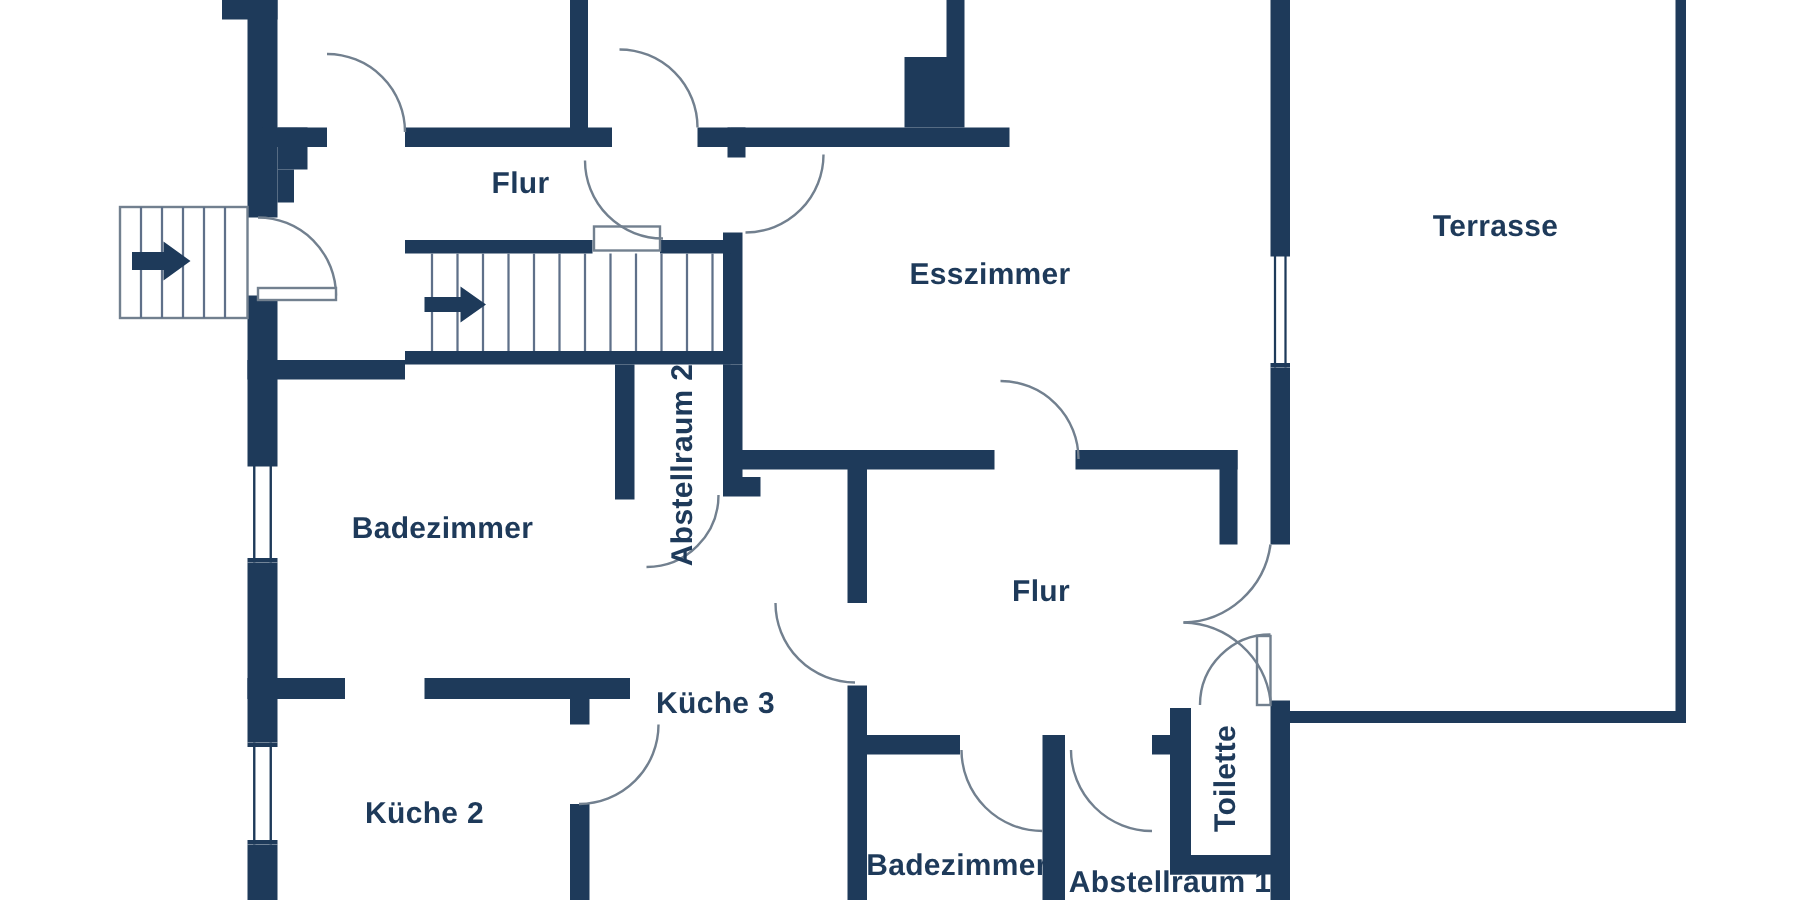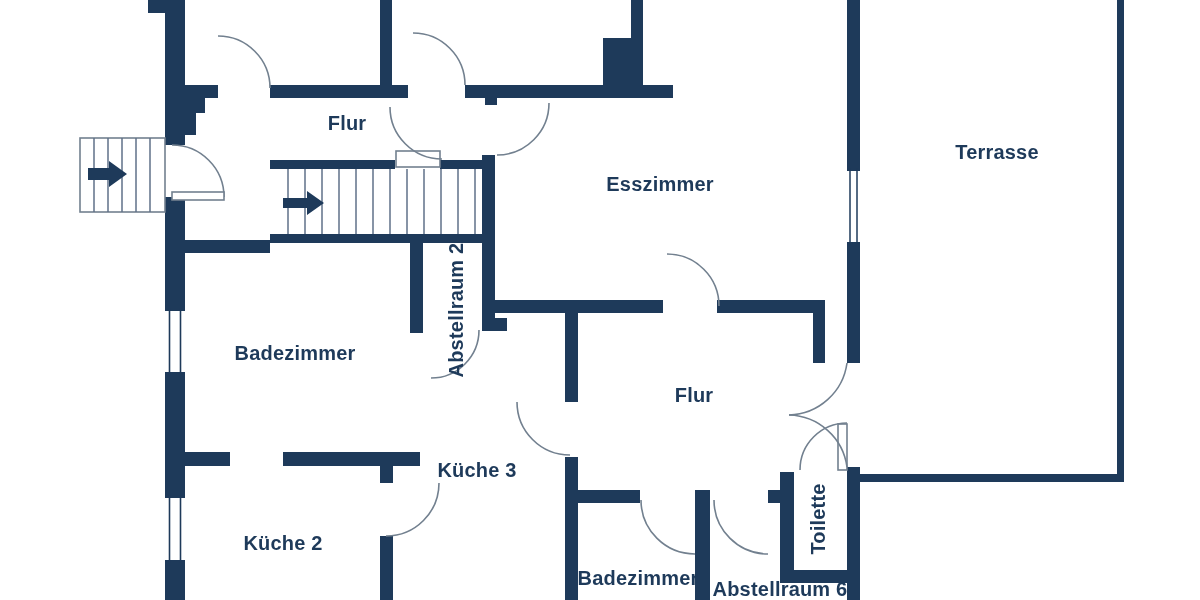--- a/index.html
+++ b/index.html
@@ -163,15 +163,15 @@
   <div class="room-label" style="left:347px;top:123px">Flur</div>
   <div class="room-label" style="left:660px;top:184px">Esszimmer</div>
   <div class="room-label" style="left:997px;top:152px">Terrasse</div>
   <div class="room-label" style="left:295px;top:353px">Badezimmer</div>
   <div class="room-label rot" style="left:456px;top:310px">Abstellraum 2</div>
   <div class="room-label" style="left:477px;top:470px">Küche 3</div>
   <div class="room-label" style="left:283px;top:543px">Küche 2</div>
   <div class="room-label" style="left:694px;top:395px">Flur</div>
   <div class="room-label rot" style="left:818px;top:519px">Toilette</div>
   <div class="room-label" style="left:638px;top:578px">Badezimmer</div>
-  <div class="room-label" style="left:780px;top:589px">Abstellraum 6</div>
+  <div class="room-label" style="left:780px;top:589px">Abstellraum 1</div>
 
 </div>
 
 </body></html>

